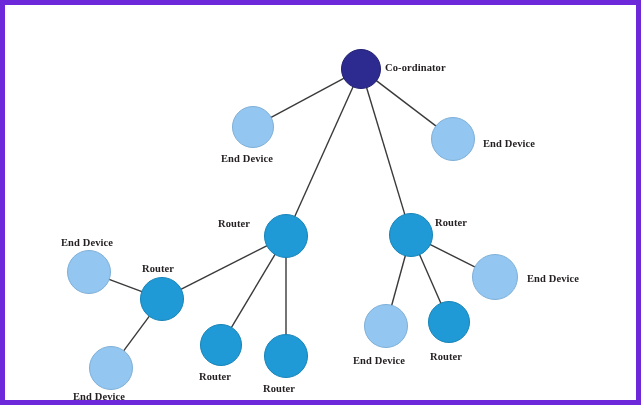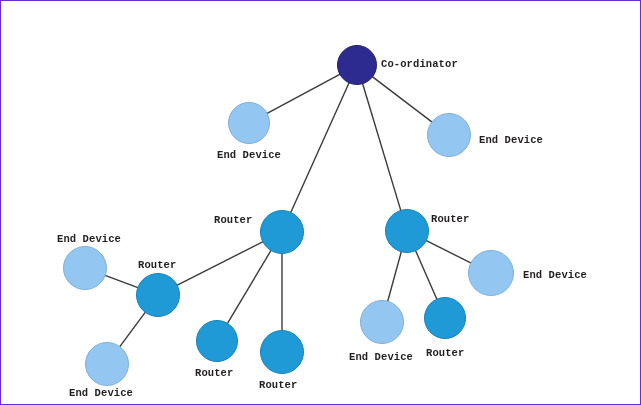--- a/index.html
+++ b/index.html
@@ -5,24 +5,24 @@
   html, body {
     margin: 0;
     padding: 0;
     background: #ffffff;
   }
   #canvas {
     position: relative;
     width: 641px;
     height: 405px;
     background: #ffffff;
-    border: 1px solid #6d28d9;
+    border: 5px solid #6d28d9;
     box-sizing: border-box;
     overflow: hidden;
-    font-family: Liberation Mono, monospace;
+    font-family: Liberation Serif, serif;
     padding-left: 44px;
   }
   #edge-layer {
     position: absolute;
     left: 0;
     top: 0;
     width: 641px;
     height: 405px;
   }
   .node {

